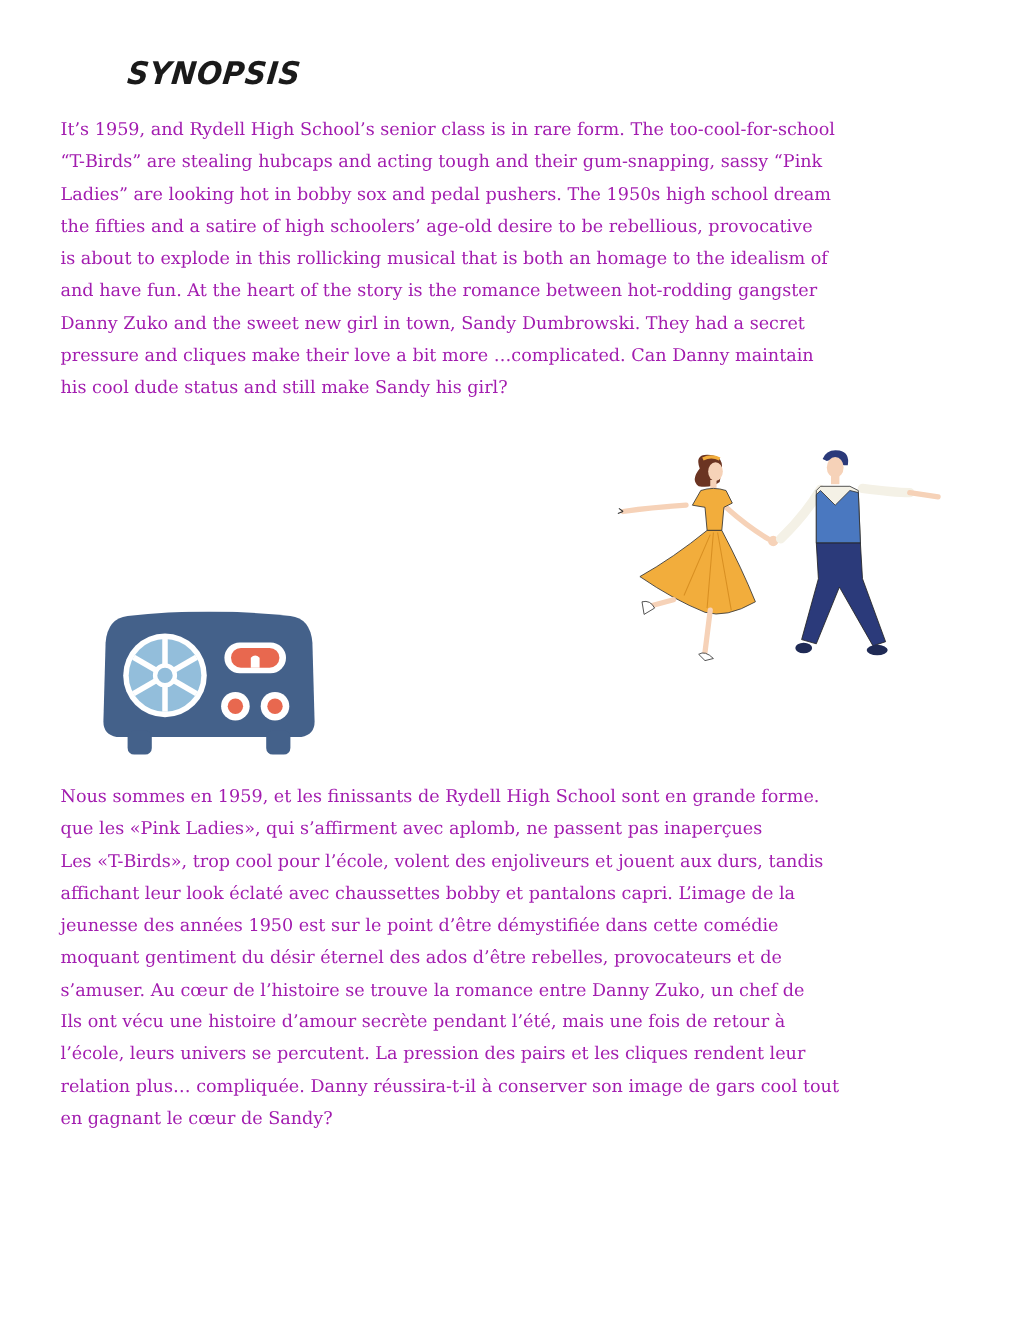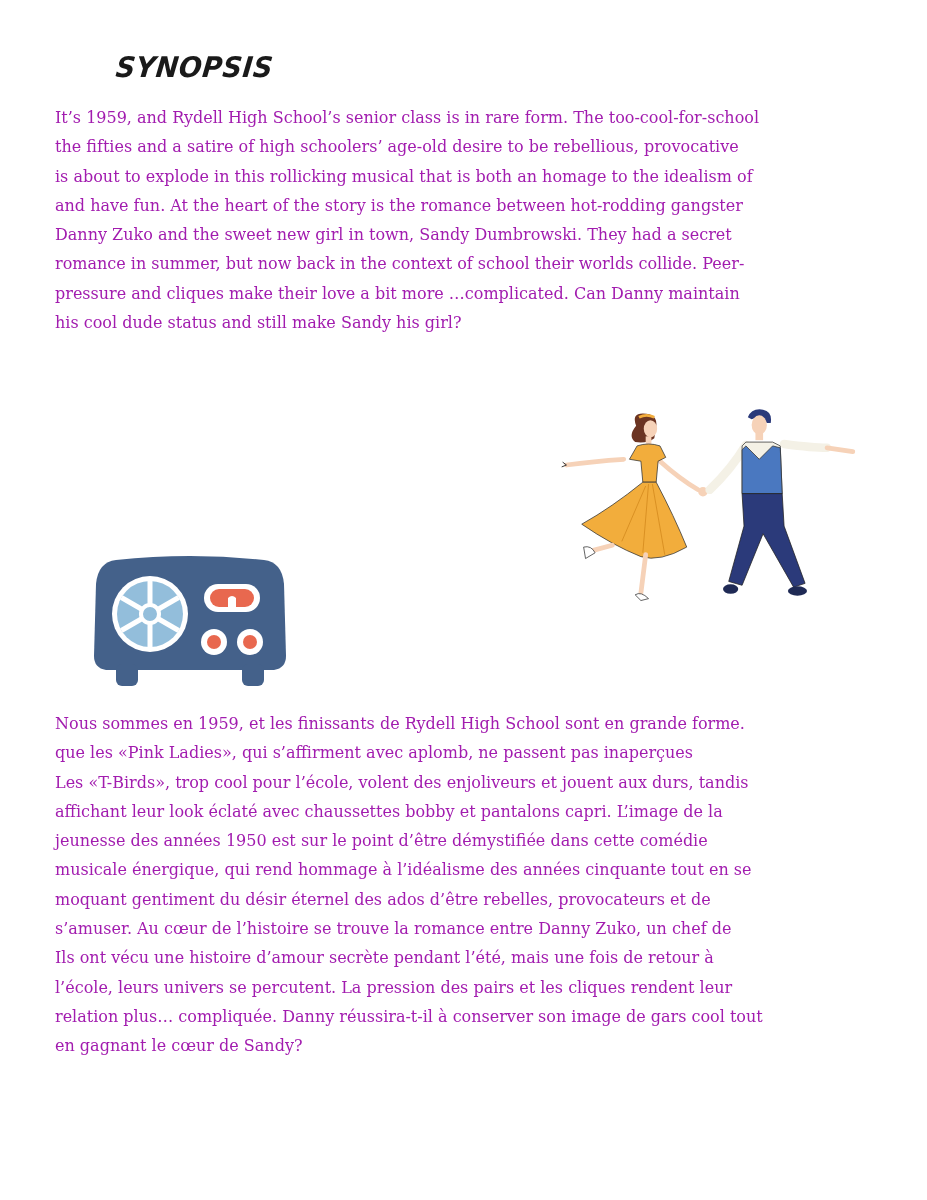--- a/index.html
+++ b/index.html
@@ -21,25 +21,26 @@
   .radio { position:absolute; left:92px; top:556px; width:196px; height:132px; }
   .dancers { position:absolute; left:555px; top:402px; width:315px; height:210px; }
 </style>
 </head>
 <body>
 
 <div class="heading">SYNOPSIS</div>
 
 <p class="para" id="para-en">
   <span class="line">It’s 1959, and Rydell High School’s senior class is in rare form. The too-cool-for-school</span>
+  <span class="line">“T-Birds” are stealing hubcaps and acting tough and their gum-snapping, sassy “Pink</span>
+  <span class="line">Ladies” are looking hot in bobby sox and pedal pushers. The 1950s high school dream</span>
   <span class="line">the fifties and a satire of high schoolers’ age-old desire to be rebellious, provocative</span>
   <span class="line">is about to explode in this rollicking musical that is both an homage to the idealism of</span>
   <span class="line">and have fun. At the heart of the story is the romance between hot-rodding gangster</span>
   <span class="line">Danny Zuko and the sweet new girl in town, Sandy Dumbrowski. They had a secret</span>
-  <span class="line">romance in summer, but now back in the context of school their worlds collide. Peer-</span>
   <span class="line">pressure and cliques make their love a bit more …complicated. Can Danny maintain</span>
   <span class="line">his cool dude status and still make Sandy his girl?</span>
 </p>
 
 <svg class="dancers" viewBox="0 0 330 220">
 
   <g>
 
     <path d="M72 60 Q40 62 12 66" stroke="#f6d2b8" stroke-width="5" fill="none" stroke-linecap="round"></path>
     <path d="M12 66 l-4 -3 M12 66 l-5 2" stroke="#333" stroke-width="1" fill="none"></path>
@@ -112,20 +113,19 @@
     <circle cx="158" cy="86" r="7" fill="#e8684f"></circle>
   </g>
 </svg>
 
 <p class="para" id="para-fr">
   <span class="line">Nous sommes en 1959, et les finissants de Rydell High School sont en grande forme.</span>
   <span class="line">que les «Pink Ladies», qui s’affirment avec aplomb, ne passent pas inaperçues</span>
   <span class="line">Les «T-Birds», trop cool pour l’école, volent des enjoliveurs et jouent aux durs, tandis</span>
   <span class="line">affichant leur look éclaté avec chaussettes bobby et pantalons capri. L’image de la</span>
   <span class="line">jeunesse des années 1950 est sur le point d’être démystifiée dans cette comédie</span>
-  <span class="line">musicale énergique, qui rend hommage à l’idéalisme des années cinquante tout en se</span>
   <span class="line">moquant gentiment du désir éternel des ados d’être rebelles, provocateurs et de</span>
   <span class="line">s’amuser. Au cœur de l’histoire se trouve la romance entre Danny Zuko, un chef de</span>
   <span class="line">Ils ont vécu une histoire d’amour secrète pendant l’été, mais une fois de retour à</span>
   <span class="line">l’école, leurs univers se percutent. La pression des pairs et les cliques rendent leur</span>
   <span class="line">relation plus… compliquée. Danny réussira-t-il à conserver son image de gars cool tout</span>
   <span class="line">en gagnant le cœur de Sandy?</span>
 </p>
 
 </body></html>

